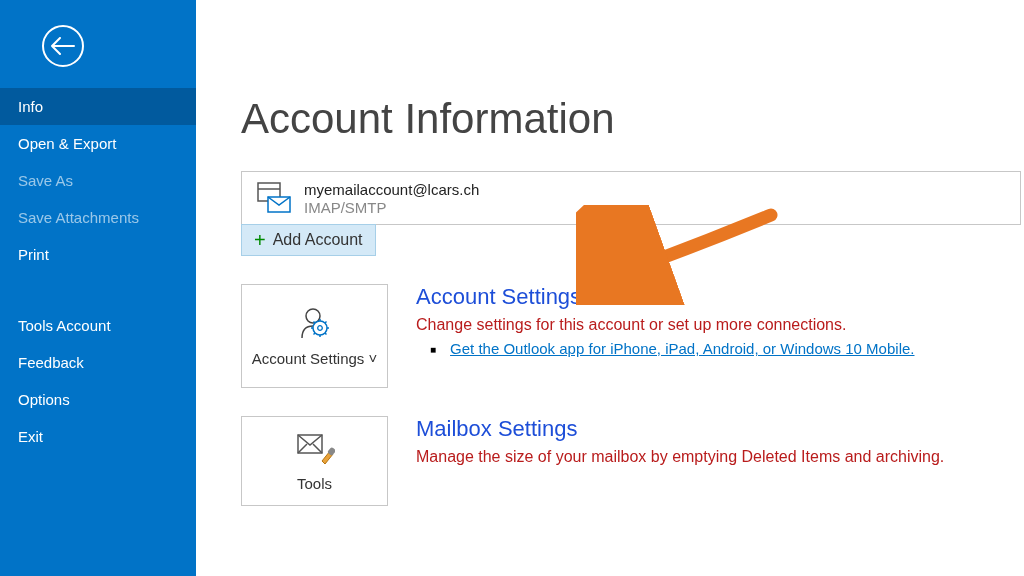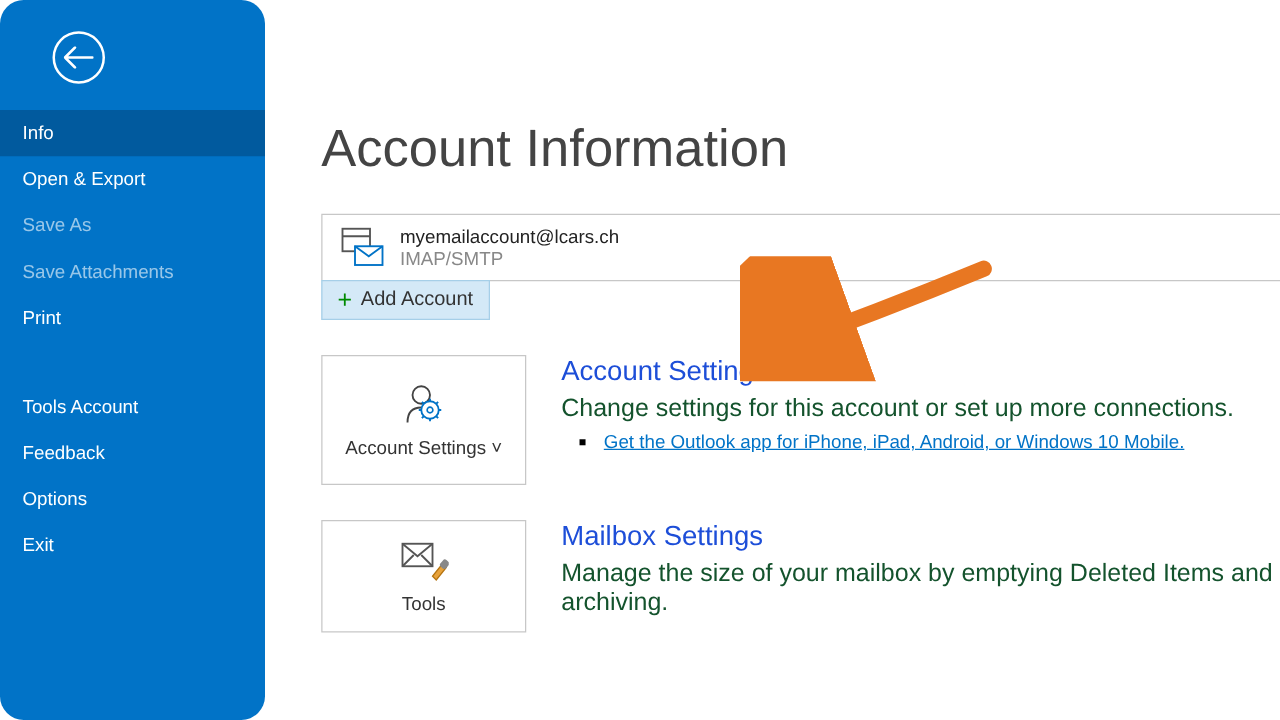--- a/index.html
+++ b/index.html
@@ -1,43 +1,43 @@
 <!DOCTYPE html>
 <html><head>
 <meta charset="utf-8">
 <style>
   * { box-sizing: border-box; margin: 0; padding: 0; }
   html, body { width: 1024px; height: 576px; font-family: "Segoe UI", Arial, sans-serif; overflow: hidden; background: #fff; }
   .app { display: flex; width: 100%; height: 100%; }
   
-  .sidebar { width: 212px; background: #0173c7; color: #fff; display: flex; flex-direction: column; flex-shrink: 0; border-radius: 19px; }
+  .sidebar { width: 196px; background: #0173c7; color: #fff; display: flex; flex-direction: column; flex-shrink: 0; }
   .back-circle { width: 42px; height: 42px; border: 2px solid #fff; border-radius: 50%; margin: 25px 0 21px 42px; display: flex; align-items: center; justify-content: center; cursor: pointer; }
   .back-circle svg { display: block; }
   .nav-item { padding: 10px 18px; font-size: 15px; cursor: pointer; }
   .nav-item.active { background: #015a9e; }
   .nav-item.disabled { color: rgba(255,255,255,0.6); cursor: default; }
   .nav-spacer { height: 34px; }
   
   .main { flex: 1; padding: 0; position: relative; background: #fff; padding-left: 45px; }
   .page-title { font-size: 42px; font-weight: 300; color: #444; margin-top: 95px; margin-bottom: 28px; }
   .account-box { border: 1px solid #c7c7c7; background: #fff; display: flex; align-items: center; padding: 6px 16px 6px 12px; width: 780px; }
   .account-icon { width: 40px; height: 40px; flex-shrink: 0; display: flex; align-items: center; justify-content: center; }
   .account-text { margin-left: 10px; }
   .account-email { font-size: 15px; color: #222; }
   .account-proto { font-size: 15px; color: #888; margin-top: 1px; }
   .add-account-btn { display: inline-flex; align-items: center; border: 1px solid #a6cfe8; background: #d4e9f7; padding: 5px 12px; margin-top: -1px; cursor: pointer; position: relative; }
   .add-account-btn .plus { color: #008a00; font-size: 20px; font-weight: 300; margin-right: 7px; line-height: 1; }
   .add-account-btn .lbl { font-size: 16px; color: #333; }
   .section-row { display: flex; margin-top: 28px; align-items: flex-start; }
-  .tile { border: 1px solid #c7c7c7; width: 164px; height: 104px; display: flex; flex-direction: column; align-items: center; justify-content: center; margin-right: 28px; cursor: pointer; }
+  .tile { border: 1px solid #c7c7c7; width: 147px; height: 104px; display: flex; flex-direction: column; align-items: center; justify-content: center; margin-right: 28px; cursor: pointer; }
   .tile-icon { height: 40px; display: flex; align-items: center; justify-content: center; margin-bottom: 6px; }
   .tile-label { font-size: 15px; color: #333; text-align: center; line-height: 1.3; }
   .section-content { flex: 1; }
   .section-heading { font-size: 22px; color: #1d4ed8; font-weight: 400; margin-bottom: 6px; }
-  .section-desc { font-size: 20px; color: #14532d; margin-bottom: 6px; }
+  .section-desc { font-size: 16px; color: #b91c1c; margin-bottom: 6px; }
   .bullet-row { display: flex; align-items: flex-start; }
   .bullet { font-size: 10px; color: #000; margin: 4px 14px 0 14px; }
   .app-link { color: #0173c7; text-decoration: underline; font-size: 15px; cursor: pointer; }
   .arrow-overlay { position: absolute; left: 380px; top: 205px; pointer-events: none; }
 </style>
 </head>
 <body>
 
 <div class="app">
 

